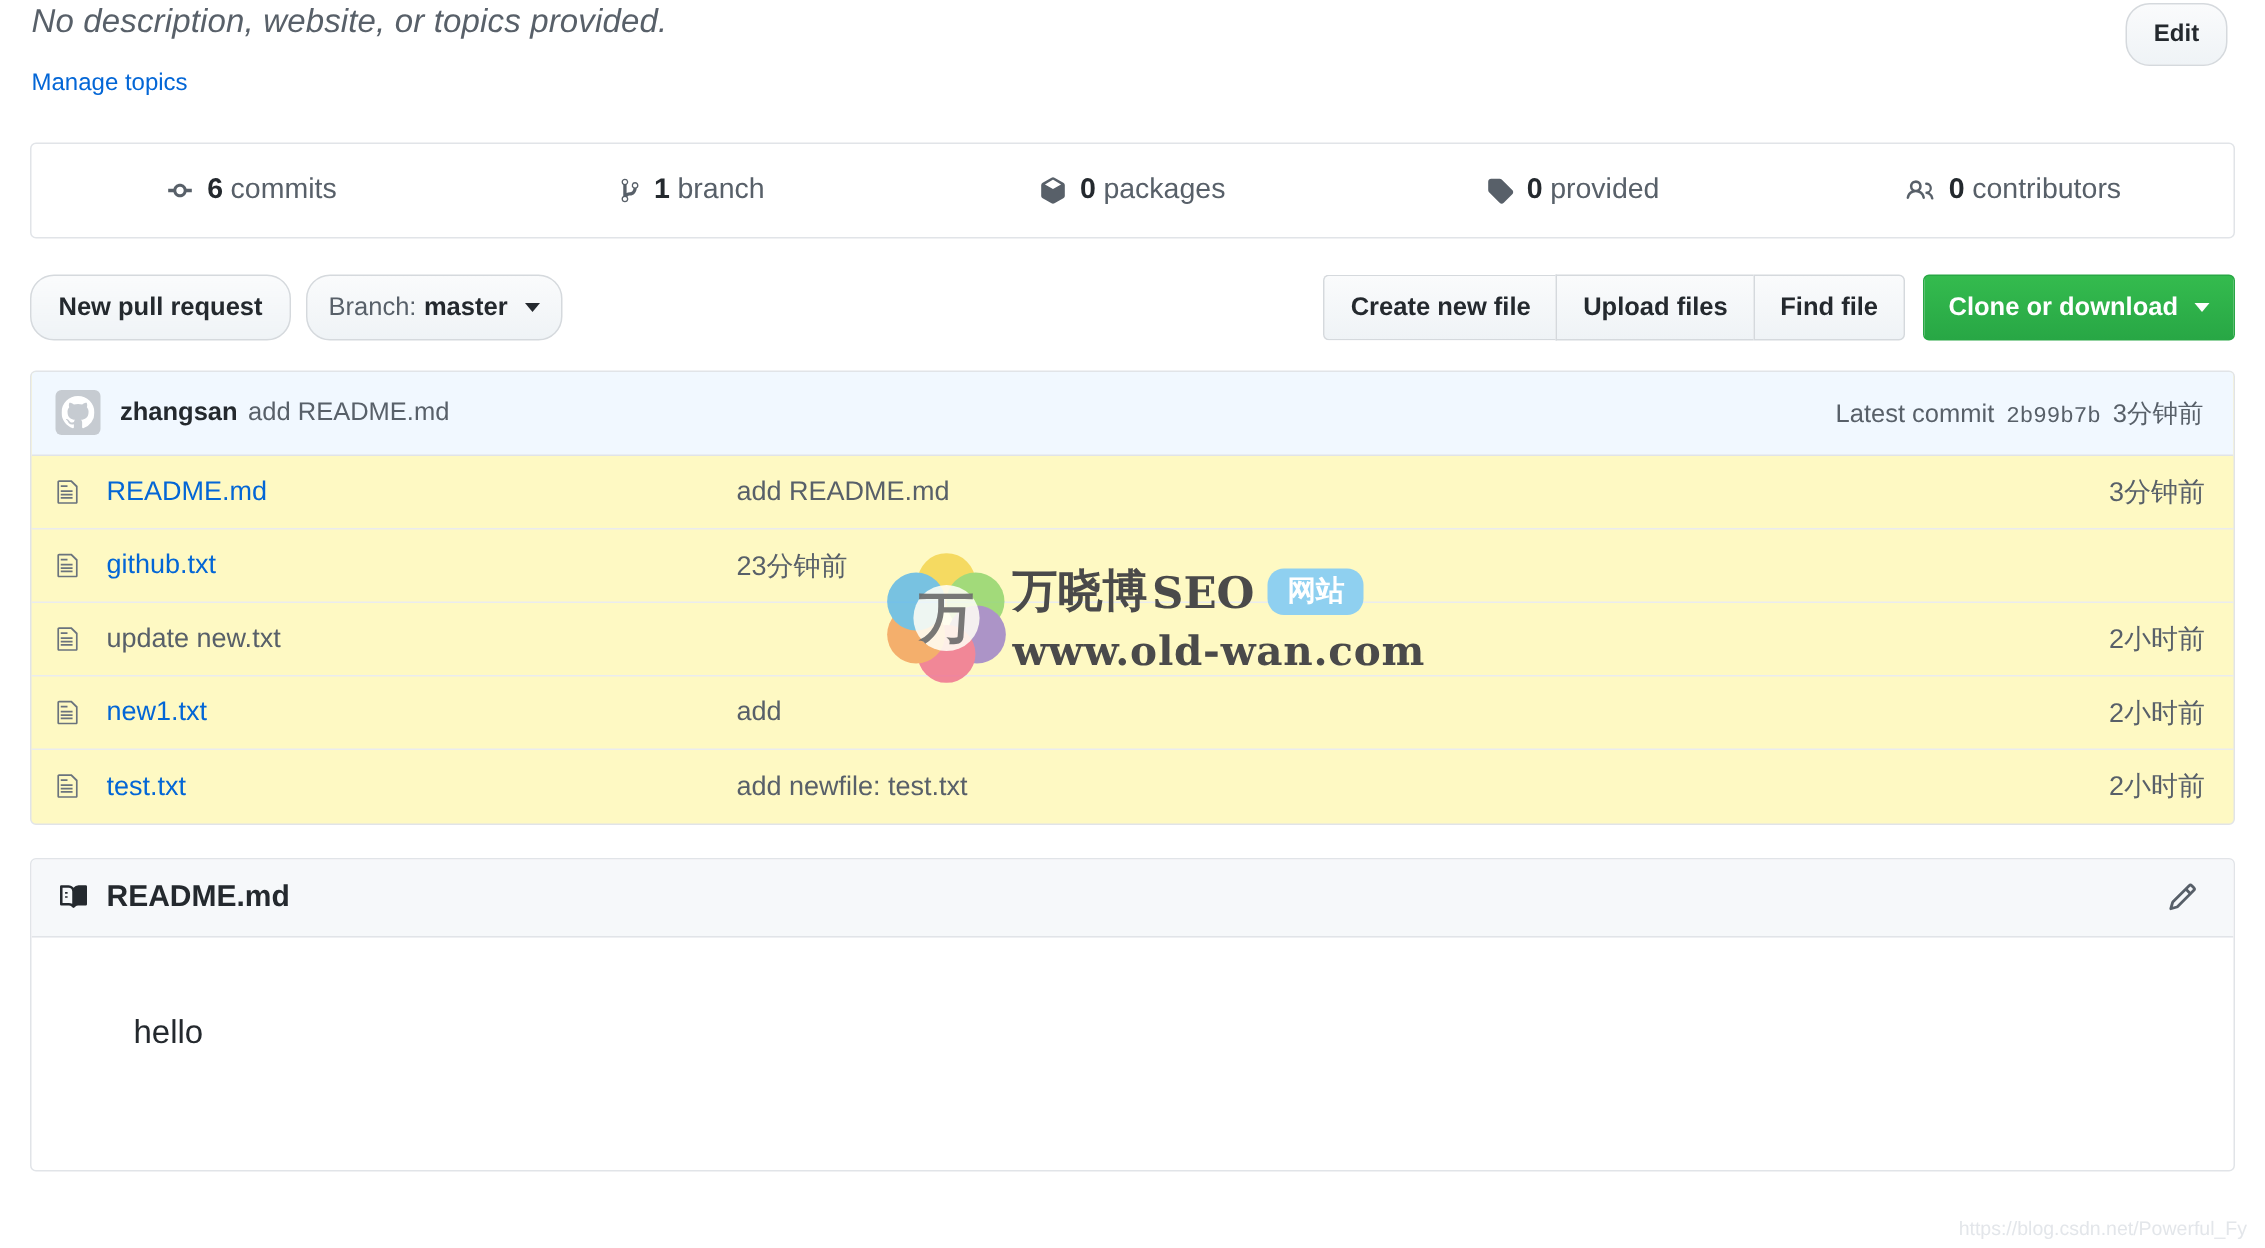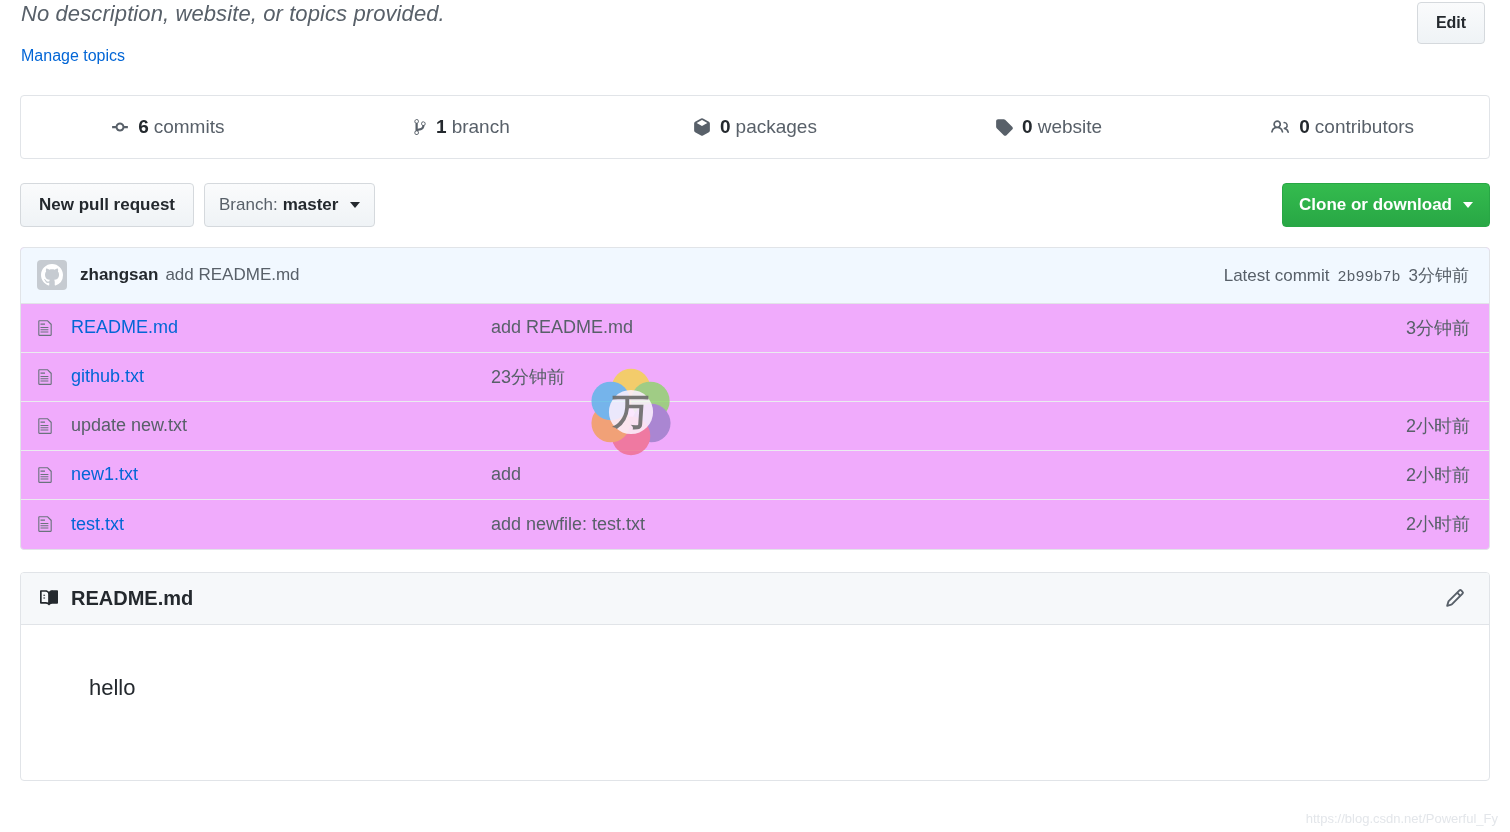--- a/index.html
+++ b/index.html
@@ -49,21 +49,21 @@
   .btn {
     display: inline-flex;
     align-items: center;
     justify-content: center;
     font-family: "Liberation Sans", "DejaVu Sans", sans-serif;
     font-size: 15px;
     font-weight: bold;
     color: #24292e;
     background: linear-gradient(to bottom, #fafbfc, #eff3f6);
     border: 1px solid #d5d9dd;
-    border-radius: 4px;
+    border-radius: 16px;
     cursor: pointer;
     white-space: nowrap;
   }
   .btn-edit {
     width: 68px;
     height: 42px;
     font-size: 16px;
     margin-top: 2px;
     margin-right: 5px;
   }
@@ -155,21 +155,21 @@
     border-radius: 4px;
     gap: 9px;
   }
 
   
   .file-box {
     margin-top: 20px;
     border: 1px solid #e1e4e8;
     border-radius: 4px;
     overflow: hidden;
-    background: #f0abfc;
+    background: #fef9c3;
   }
   .commit-bar {
     background: #f1f8ff;
     border-bottom: 1px solid #e1e4e8;
     height: 56px;
     display: flex;
     align-items: center;
     padding: 0 16px;
   }
   .avatar {
@@ -411,21 +411,21 @@
       <span>packages</span>
     </div>
 
     <div class="stat-item">
       <span class="stat-icon">
         <svg width="18" height="18" viewBox="0 0 16 16">
             <path d="M2.5 7.775V2.75a.25.25 0 0 1 .25-.25h5.025a.25.25 0 0 1 .177.073l6.25 6.25a.25.25 0 0 1 0 .354l-5.025 5.025a.25.25 0 0 1-.354 0l-6.25-6.25a.25.25 0 0 1-.073-.177zm-1.5 0V2.75C1 1.784 1.784 1 2.75 1h5.025c.464 0 .91.184 1.238.513l6.25 6.25a1.75 1.75 0 0 1 0 2.474l-5.026 5.026a1.75 1.75 0 0 1-2.474 0l-6.25-6.25A1.75 1.75 0 0 1 1 7.775zM6 5a1 1 0 1 0 0 2 1 1 0 0 0 0-2z"></path>
           </svg>
       </span>
       <span class="num">0</span>
-      <span>website</span>
+      <span>provided</span>
     </div>
 
     <div class="stat-item">
       <span class="stat-icon">
         <svg width="20" height="18" viewBox="0 0 16 16">
             <path d="M5.5 3.5a2 2 0 1 0 0 4 2 2 0 0 0 0-4zM2 5.5a3.5 3.5 0 1 1 5.898 2.549 5.507 5.507 0 0 1 3.034 4.084.75.75 0 1 1-1.482.235 4.001 4.001 0 0 0-7.9 0 .75.75 0 0 1-1.482-.236A5.507 5.507 0 0 1 3.102 8.05 3.49 3.49 0 0 1 2 5.5zM11 4a.75.75 0 0 1 .75-.75 3.25 3.25 0 0 1 1.918 5.877 4.75 4.75 0 0 1 2.312 3.393.75.75 0 0 1-1.482.235 3.251 3.251 0 0 0-2.682-2.71.75.75 0 0 1 .05-1.49A1.75 1.75 0 0 0 11.75 4.75.75.75 0 0 1 11 4z"></path>
           </svg>
       </span>
       <span class="num">0</span>
       <span>contributors</span>
@@ -436,20 +436,25 @@
   <div class="toolbar">
     <div class="toolbar-left">
       <button class="btn btn-newpr">New pull request</button>
       <button class="btn btn-branch">
         <span class="branch-label">Branch:</span>
         <span class="branch-name">master</span>
         <span class="caret"></span>
       </button>
     </div>
     <div class="toolbar-right">
+      <div class="btn-group">
+        <button class="btn">Create new file</button>
+        <button class="btn">Upload files</button>
+        <button class="btn">Find file</button>
+      </div>
       <button class="btn btn-clone">
         <span>Clone or download</span>
         <span class="caret caret-white"></span>
       </button>
     </div>
   </div>
 
   <div class="file-box">
 
     <div class="commit-bar">
@@ -551,15 +556,23 @@
         <circle cx="71" cy="38" r="21" fill="#8fd46b"></circle>
         <circle cx="72" cy="62" r="21" fill="#9b7fc9"></circle>
         <circle cx="50" cy="76" r="21" fill="#ef6f8e"></circle>
         <circle cx="28" cy="62" r="21" fill="#f2a05a"></circle>
         <circle cx="28" cy="38" r="21" fill="#5bb7e8"></circle>
         <circle cx="50" cy="50" r="24" fill="#ffffff" opacity="0.88"></circle>
       </g>
       <text x="50" y="63" text-anchor="middle" font-family="DejaVu Serif, serif" font-size="40" font-weight="bold" fill="#6a6a6a" opacity="0.9">万</text>
     </svg>
   </div>
+  <div class="wm-text">
+    <div class="wm-line1">
+      <span class="wm-cn">万晓博</span>
+      <span class="wm-seo">SEO</span>
+      <span class="wm-badge">网站</span>
+    </div>
+    <div class="wm-line2">www.old-wan.com</div>
+  </div>
 </div>
 
 <div class="csdn-watermark">https://blog.csdn.net/Powerful_Fy</div>
 
 </body></html>

